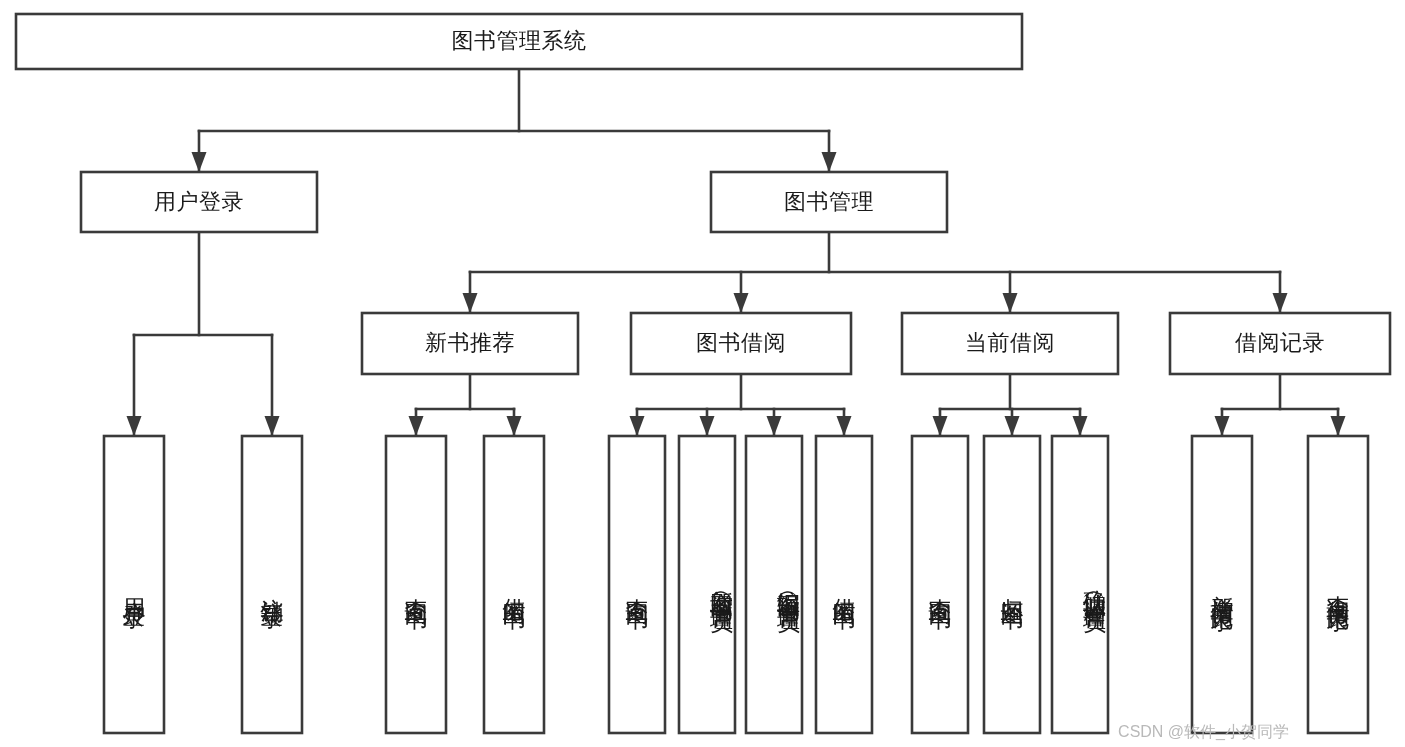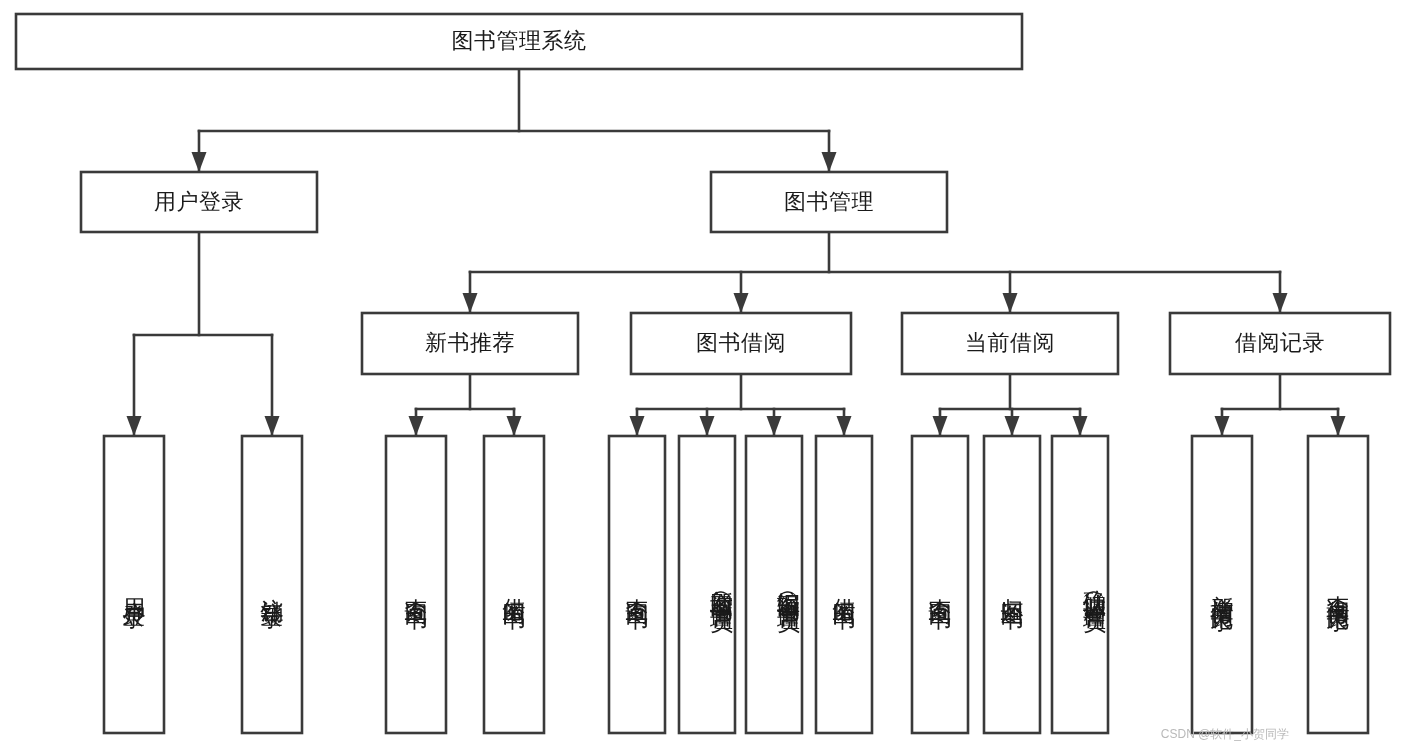--- a/index.html
+++ b/index.html
@@ -66,21 +66,21 @@
     white-space: nowrap;
   }
   .leaf-label.centered {
     align-items: center;
   }
   .watermark {
     position: absolute;
     right: 8px;
     bottom: 4px;
     font-family: "Liberation Sans", sans-serif;
-    font-size: 12px;
+    font-size: 16px;
     color: #b9b9b9;
     white-space: nowrap;
     user-select: none;
   }
 </style>
 </head>
 <body>
 
 <div id="diagram-root">
 

